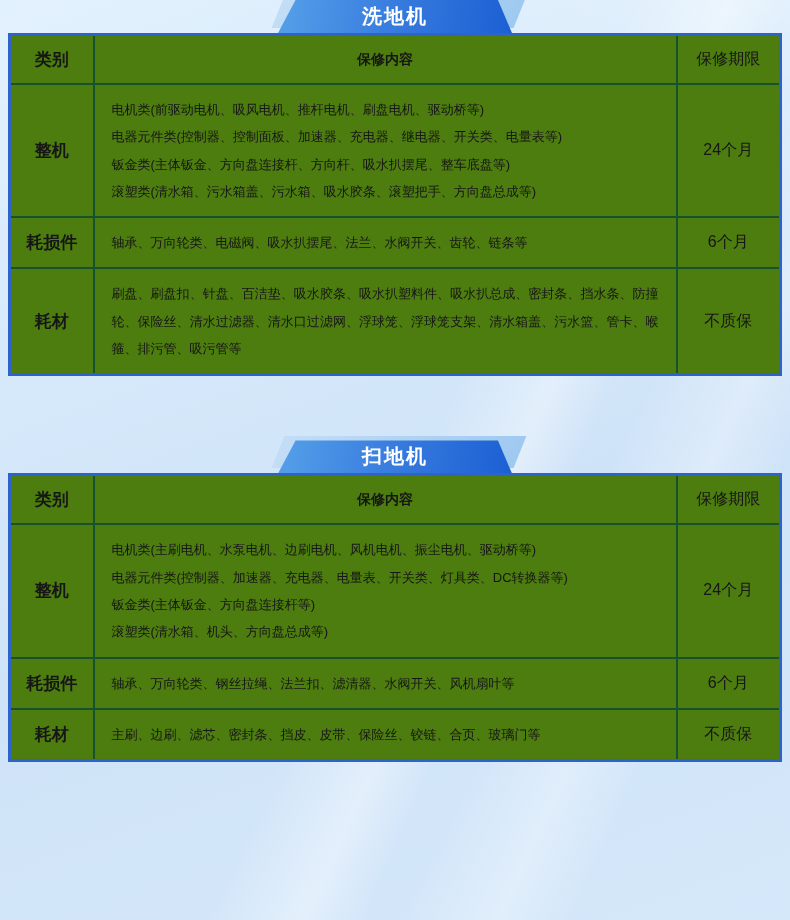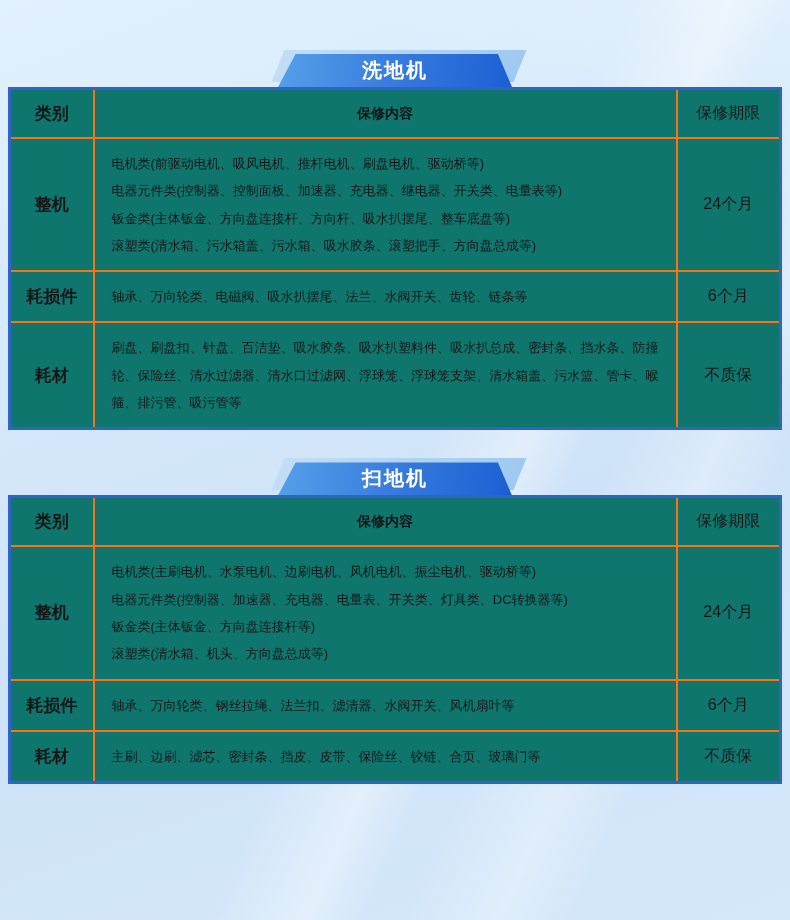--- a/index.html
+++ b/index.html
@@ -6,22 +6,22 @@
   html, body { width: 790px; height: 920px; overflow: hidden; }
   body {
     font-family: "Liberation Sans", "DejaVu Sans", sans-serif;
     background:
       linear-gradient(115deg, rgba(255,255,255,0) 52%, rgba(255,255,255,0.38) 60%, rgba(255,255,255,0) 65%),
       linear-gradient(115deg, rgba(255,255,255,0) 68%, rgba(255,255,255,0.30) 76%, rgba(255,255,255,0) 82%),
       linear-gradient(205deg, rgba(255,255,255,0.25) 0%, rgba(255,255,255,0) 18%),
       linear-gradient(160deg, #e2f1fd 0%, #d7eafb 28%, #cfe3f8 58%, #d5e8fa 100%);
   }
   .section { position: relative; }
-  .section-1 { padding-top: 54px; }
-  .section-2 { padding-top: 32px; }
+  .section-1 { }
+  .section-2 { padding-top: 64px; }
 
   
   .banner { position: relative; width: 234px; height: 33px; margin: 0 auto; }
   .banner-back {
     position: absolute; left: 0px; right: -8px; top: -4px; bottom: 5px;
     background: linear-gradient(100deg, #c3ddf6 0%, #9ec9f0 100%);
     transform: skewX(-22deg);
   }
   .banner-front {
     position: absolute; inset: 0;
@@ -32,22 +32,22 @@
     letter-spacing: 2px;
   }
 
   
   table.warranty {
     width: 774px; margin: 0 8px;
     border-collapse: collapse;
     border: 3px solid #2e63cb;
   }
   table.warranty th, table.warranty td {
-    border: 2px solid #f97316;
-    background: #0f766e;
+    border: 2px solid #14532d;
+    background: #4d7c0f;
     color: #161616;
   }
   th.col-cat, td.cell-cat { width: 84px; text-align: center; font-weight: bold; font-size: 17px; }
   th.col-content { text-align: center; font-weight: bold; font-size: 14px; }
   th.col-period, td.cell-period { width: 104px; text-align: center; font-weight: normal; font-size: 16px; }
   table.warranty th { padding: 12px 4px; }
   td.cell-content {
     padding: 11px 17px;
     font-size: 13px;
     line-height: 2.1;

